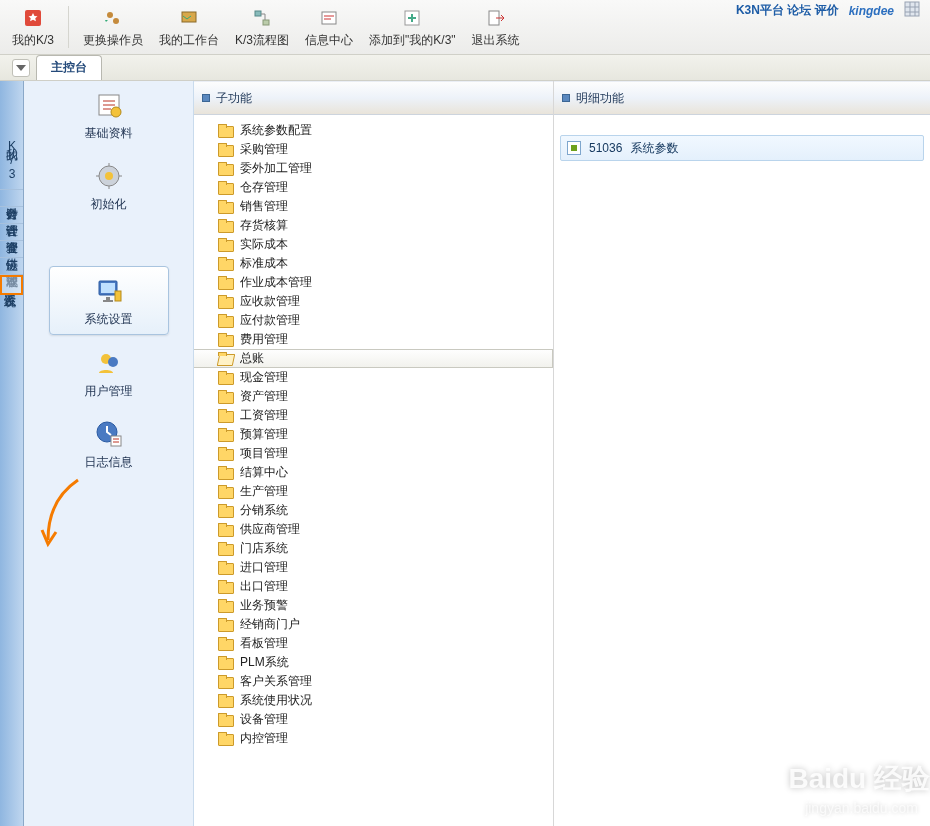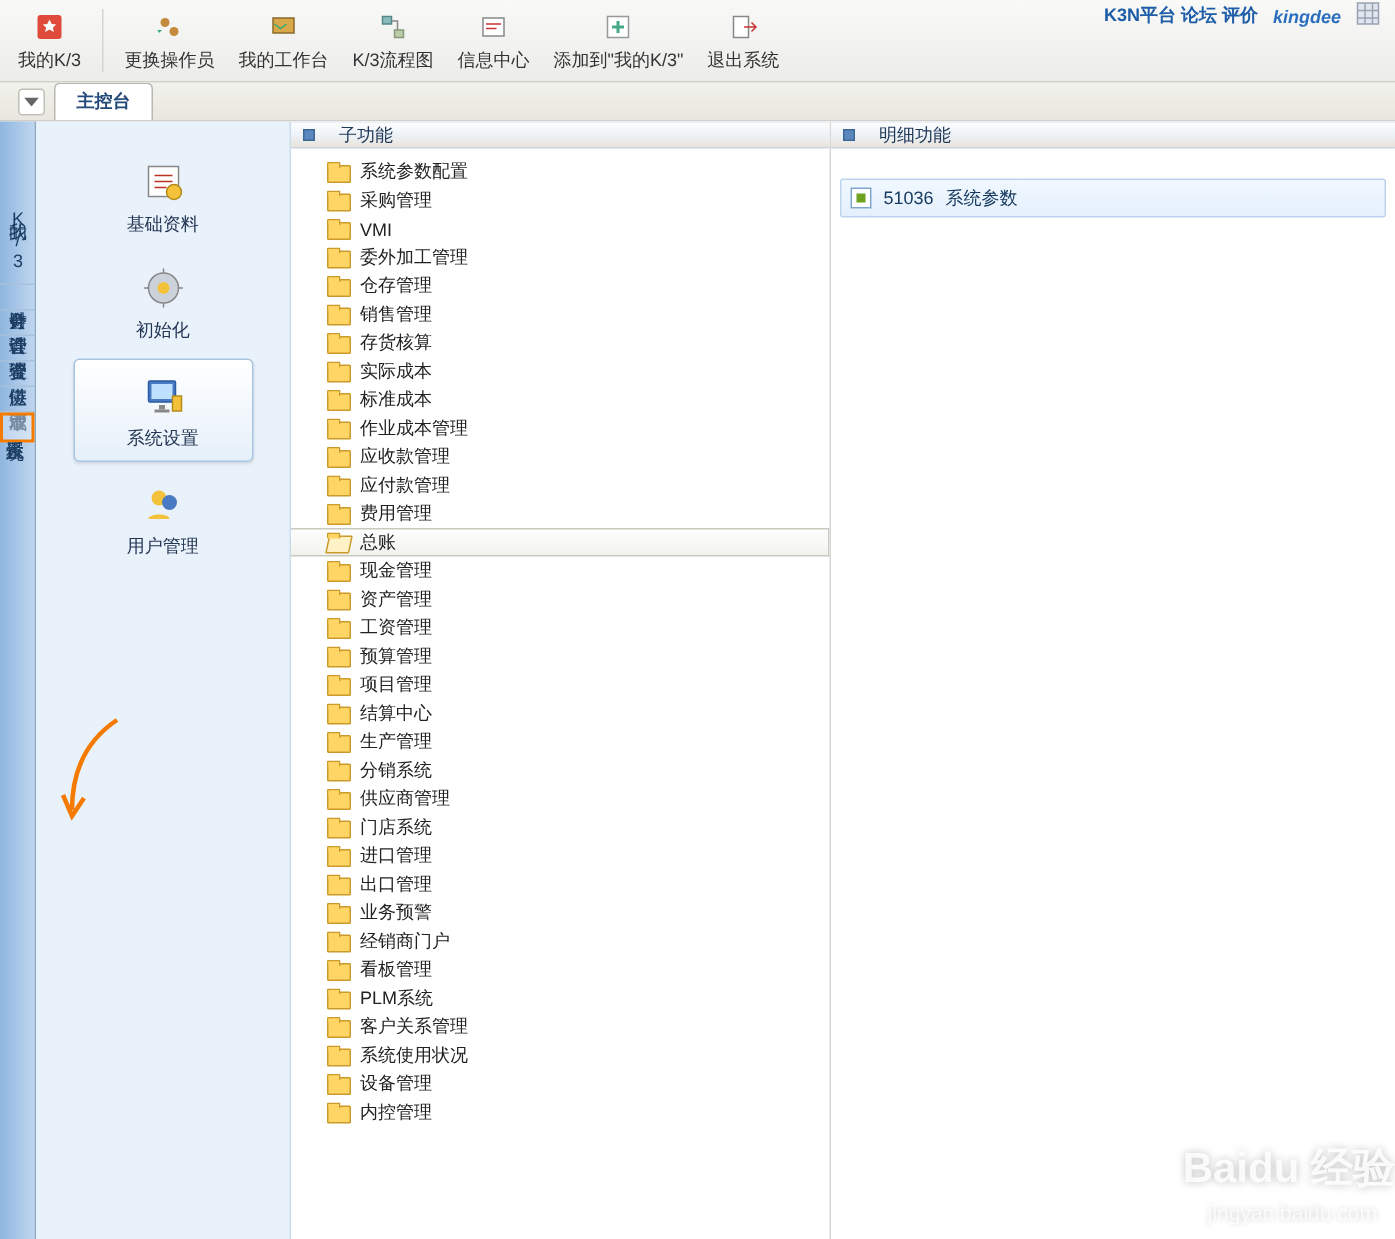--- a/index.html
+++ b/index.html
@@ -22,29 +22,29 @@
 
 
 .main { display: flex; height: calc(826px - 55px - 26px); }
 
 
 .leftbar { width: 24px; background: linear-gradient(to right, #8fb6e0, #bfd6ef); border-right: 1px solid #8aa8c8; display: flex; flex-direction: column; padding-top: 50px; }
 .leftbar .vitem { writing-mode: vertical-rl; text-orientation: upright; font-size: 12px; color: #1c3e63; padding: 8px 3px; cursor: pointer; border-bottom: 1px solid #a7c1dd; text-align: center; }
 .leftbar .vitem.hi { border: 2px solid #f57b00; color: #1c3e63; background: rgba(255,255,255,0.4); }
 
 
-.midnav { width: 170px; background: #e9f1fb; border-right: 1px solid #c9dbed; padding: 16px 4px; display: flex; flex-direction: column; align-items: center; gap: 4px; }
+.midnav { width: 170px; background: #e9f1fb; border-right: 1px solid #c9dbed; padding: 0 4px; display: flex; flex-direction: column; align-items: center; gap: 4px; }
 .midnav .nav-card { width: 120px; padding: 8px 4px 6px 4px; display: flex; flex-direction: column; align-items: center; cursor: pointer; border-radius: 4px; }
-.midnav .nav-card.sel { border: 1px solid #a9c4df; background: linear-gradient(#ffffff, #e6f0fa); box-shadow: 0 1px 2px rgba(0,0,0,0.1); }
+.midnav .nav-card.sel { border: 1px solid #a9c4df; background: linear-gradient(#ffffff, #e6f0fa); box-shadow: 0 1px 2px rgba(0,0,0,0.1); margin-top: 43px; }
 .midnav .nav-card .ico { width: 32px; height: 32px; display: flex; align-items: center; justify-content: center; }
 .midnav .nav-card .lbl { font-size: 12px; color: #233654; margin-top: 4px; }
 
 
 .treecol { width: 360px; background: #fff; border-right: 1px solid #d7d7d7; display: flex; flex-direction: column; }
-.col-head { height: 18px; background: linear-gradient(#fdfdfd, #edf2f9, #e9e4da); border-top: 1px solid #eaeef5; border-bottom: 1px solid #cdd4dd; display: flex; align-items: center; padding-left: 8px; gap: 16px; font-size: 12px; color: #223a5a; }
+.col-head { height: 34px; background: linear-gradient(#fdfdfd, #edf2f9, #e9e4da); border-top: 1px solid #eaeef5; border-bottom: 1px solid #cdd4dd; display: flex; align-items: center; padding-left: 8px; gap: 6px; font-size: 12px; color: #223a5a; }
 .col-head .sq { width: 8px; height: 8px; background: #5a88bf; border: 1px solid #3c6694; }
 .tree { flex: 1; overflow: auto; padding: 6px 0; }
 .tree .row { display: flex; align-items: center; height: 19px; padding-left: 24px; cursor: pointer; font-size: 12px; color: #222; }
 .tree .row.sel { background: linear-gradient(#fefefe, #f2f2ed); border: 1px solid #c9c9c0; border-left: none; border-right: 1px solid #c9c9c0; height: 19px; }
 .tree .row.sel .fld { filter: hue-rotate(0deg); }
 .tree .fld { width: 16px; height: 14px; margin-right: 6px; position: relative; }
 .tree .fld::before { content: ""; position: absolute; left: 0; top: 2px; width: 14px; height: 10px; background: #ffd666; border: 1px solid #cc9a2a; border-radius: 1px; }
 .tree .fld::after { content: ""; position: absolute; left: 0; top: 0; width: 7px; height: 3px; background: #ffd666; border: 1px solid #cc9a2a; border-bottom: none; border-radius: 1px 1px 0 0; }
 .tree .row.sel .fld::before { background: #fff2c6; transform: skewX(-12deg); }
 .tree .txt { white-space: nowrap; }
@@ -202,39 +202,46 @@
     <div class="nav-card">
       <span class="ico">
           <svg width="32" height="32">
             <circle cx="13" cy="12" r="5" fill="#f3c23a"></circle>
             <circle cx="20" cy="15" r="5" fill="#4a7ac2"></circle>
             <path d="M6 26c0-4 14-4 14 0" fill="#f3c23a"></path>
           </svg>
         </span>
       <span class="lbl">用户管理</span>
     </div>
+    <div class="nav-card">
+      <span class="ico">
+          <svg width="32" height="32">
+            <circle cx="14" cy="14" r="10" fill="#4a7ac2" stroke="#2a5aa2"></circle>
+            <path d="M14 8v6l4 3" stroke="#fff" stroke-width="2" fill="none"></path>
+            <rect x="18" y="18" width="10" height="10" fill="#fff" stroke="#888"></rect>
+            <path d="M20 21h6M20 24h6" stroke="#b32"></path>
+          </svg>
+        </span>
+      <span class="lbl">日志信息</span>
+    </div>
   </div>
 
   <div class="treecol">
     <div class="col-head">
       <span class="sq"></span>
       <span>子功能</span>
     </div>
     <div class="tree" id="tree-list">
         <div class="row">
           <span class="fld"></span>
           <span class="txt">系统参数配置</span>
         </div>
         <div class="row">
           <span class="fld"></span>
           <span class="txt">采购管理</span>
-        </div>
-        <div class="row">
-          <span class="fld"></span>
-          <span class="txt">VMI</span>
         </div>
         <div class="row">
           <span class="fld"></span>
           <span class="txt">委外加工管理</span>
         </div>
         <div class="row">
           <span class="fld"></span>
           <span class="txt">仓存管理</span>
         </div>
         <div class="row">

